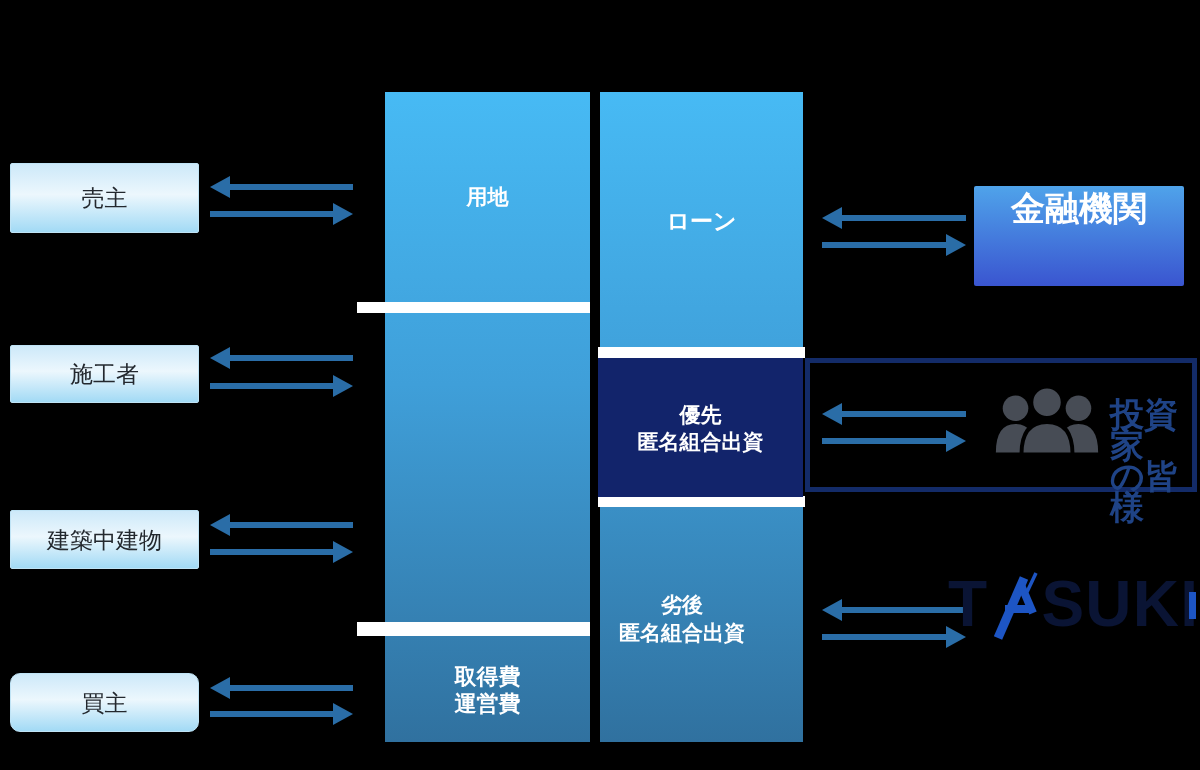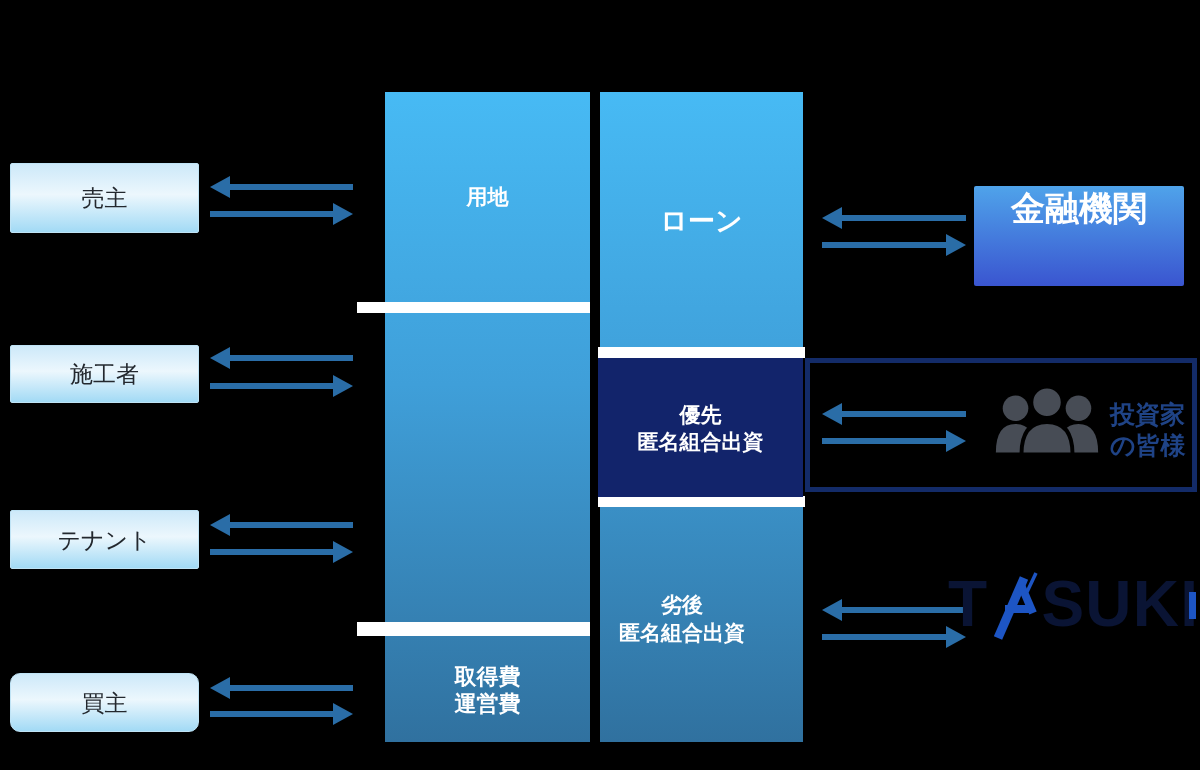--- a/index.html
+++ b/index.html
@@ -66,21 +66,21 @@
     display:flex;justify-content:center;
     color:#fff;font-size:34px;font-weight:bold;
   }
   
   .inv{
     position:absolute;left:805px;top:358px;width:382px;height:124px;
     border:5px solid #132b68;background:transparent;
   }
   .inv-icon{position:absolute;left:178px;top:22px;}
   .inv-label{
-    position:absolute;left:300px;top:36px;color:#1f4386;font-size:25px;
+    position:absolute;left:300px;top:36px;color:#1f4386;font-size:34px;
     font-weight:bold;line-height:31px;white-space:pre-line;
   }
   
   .logo{
     position:absolute;left:948px;top:572px;width:250px;height:80px;
     display:flex;justify-content:space-between;align-items:flex-start;
   }
   .logo-letter{
     font-size:64px;line-height:64px;font-weight:bold;color:#0a1434;
   }
@@ -94,41 +94,41 @@
 
 <div id="canvas">
 
 
   <div class="col col-left"></div>
   <div class="col col-right"></div>
 
   <div class="sec-label" style="left:385px;top:183px;width:205px;">用地</div>
   <div class="sec-label" style="left:385px;top:663px;width:205px;font-size:22px;line-height:27px;"><span>取得費</span><br><span>運営費</span></div>
 
-  <div class="sec-label" style="left:600px;top:207px;width:203px;font-size:27px;">ローン</div>
+  <div class="sec-label" style="left:600px;top:207px;width:203px;font-size:23px;">ローン</div>
   <div class="sec-label" style="left:600px;top:591px;width:164px;"><span>劣後</span><br><span>匿名組合出資</span></div>
 
   <div class="wbar" style="left:357px;top:302px;width:233px;height:11px;"></div>
   <div class="wbar" style="left:357px;top:622px;width:233px;height:14px;"></div>
   <div class="wbar" style="left:598px;top:347px;width:207px;height:11px;"></div>
   <div class="wbar" style="left:598px;top:496px;width:207px;height:11px;"></div>
 
   <div class="navy-box">
     <span>優先</span>
     <span>匿名組合出資</span>
   </div>
 
   <div class="party" style="top:163px;height:68px;">
     <div class="party-label">売主</div>
   </div>
   <div class="party" style="top:345px;height:56px;">
     <div class="party-label">施工者</div>
   </div>
   <div class="party" style="top:510px;height:57px;">
-    <div class="party-label">テナント</div>
+    <div class="party-label">建築中建物</div>
   </div>
   <div class="party" style="top:673px;height:57px;border-radius:10px;">
     <div class="party-label">買主</div>
   </div>
 
   <div class="ar l arw-l" style="top:184px;"></div>
   <div class="ar r arw-r" style="top:211px;"></div>
   <div class="ar l arw-l" style="top:355px;"></div>
   <div class="ar r arw-r" style="top:383px;"></div>
   <div class="ar l arw-l" style="top:522px;"></div>

